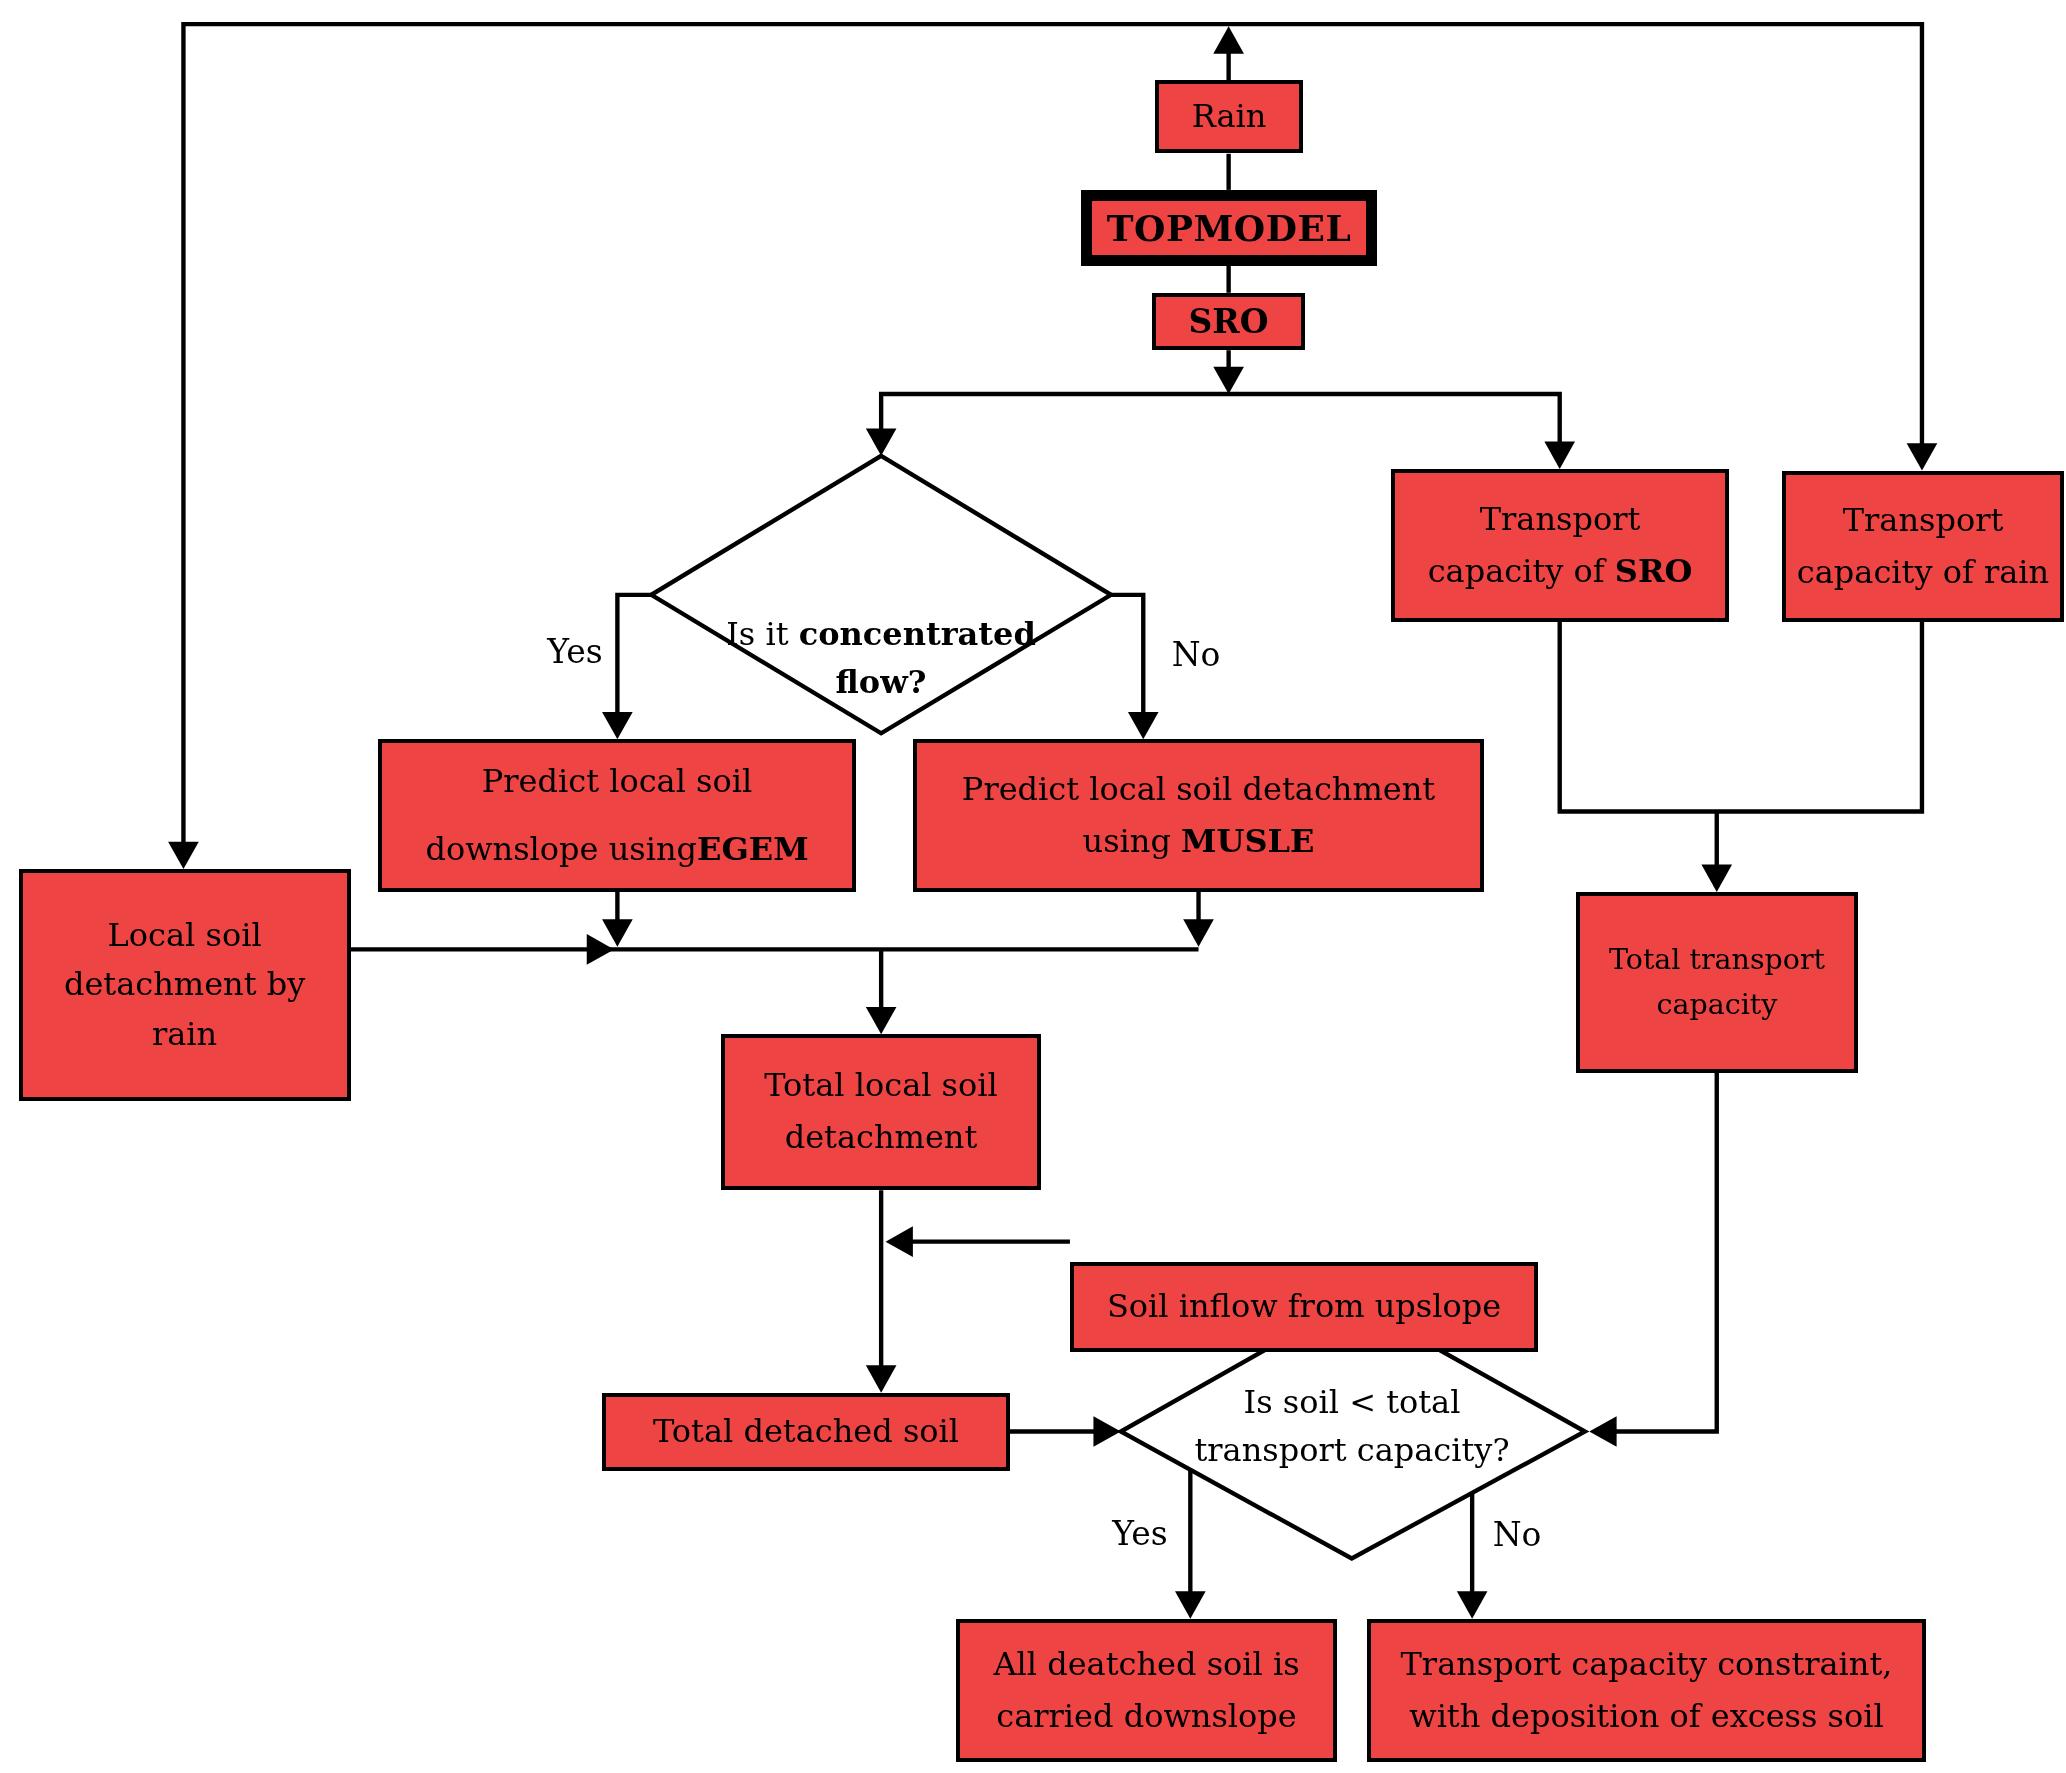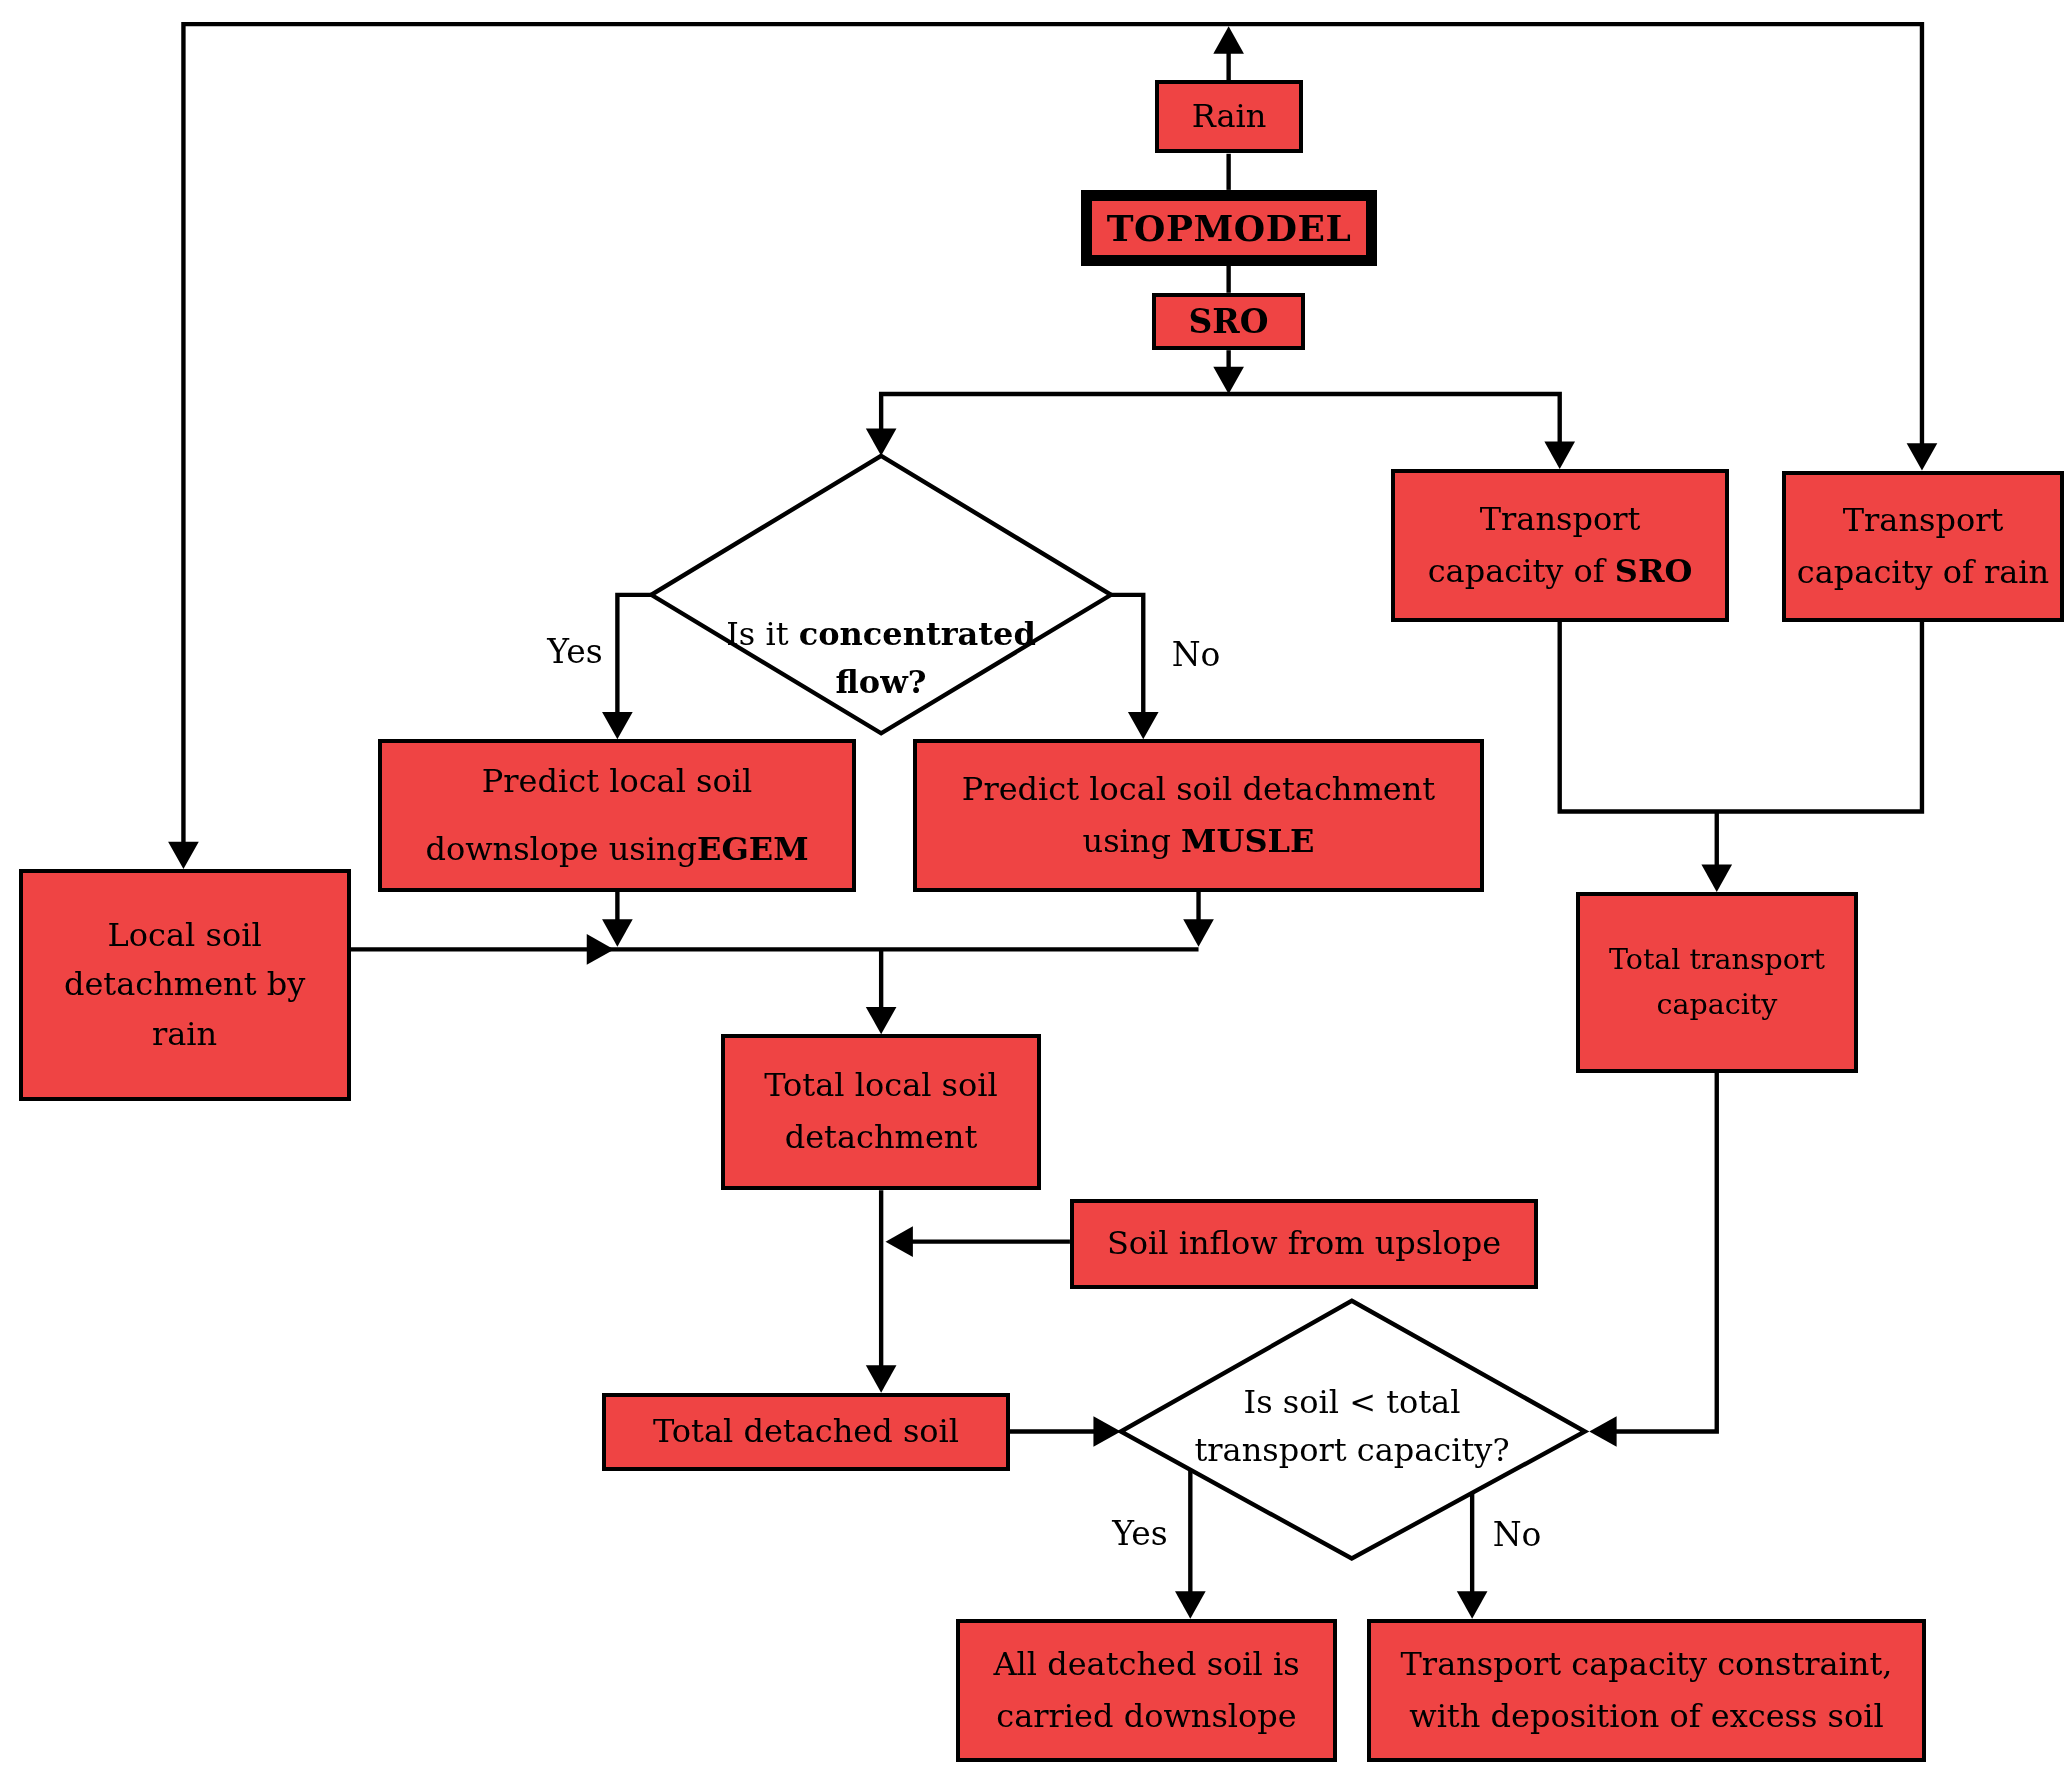--- a/index.html
+++ b/index.html
@@ -162,21 +162,21 @@
     <div class="ln">Local soil</div>
     <div class="ln">detachment by</div>
     <div class="ln">rain</div>
   </div>
 
   <div class="node" style="left:721px;top:1034px;width:320px;height:156px;">
     <div class="ln">Total local soil</div>
     <div class="ln">detachment</div>
   </div>
 
-  <div class="node" style="left:1070px;top:1199px;width:468px;height:90px;">
+  <div class="node" style="left:1070px;top:1262px;width:468px;height:90px;">
     <div class="ln">Soil inflow from upslope</div>
   </div>
 
   <div class="node" style="left:602px;top:1393px;width:408px;height:78px;">
     <div class="ln">Total detached soil</div>
   </div>
 
   <div class="node small" style="left:1576px;top:892px;width:282px;height:181px;">
     <div class="ln">Total transport</div>
     <div class="ln">capacity</div>

